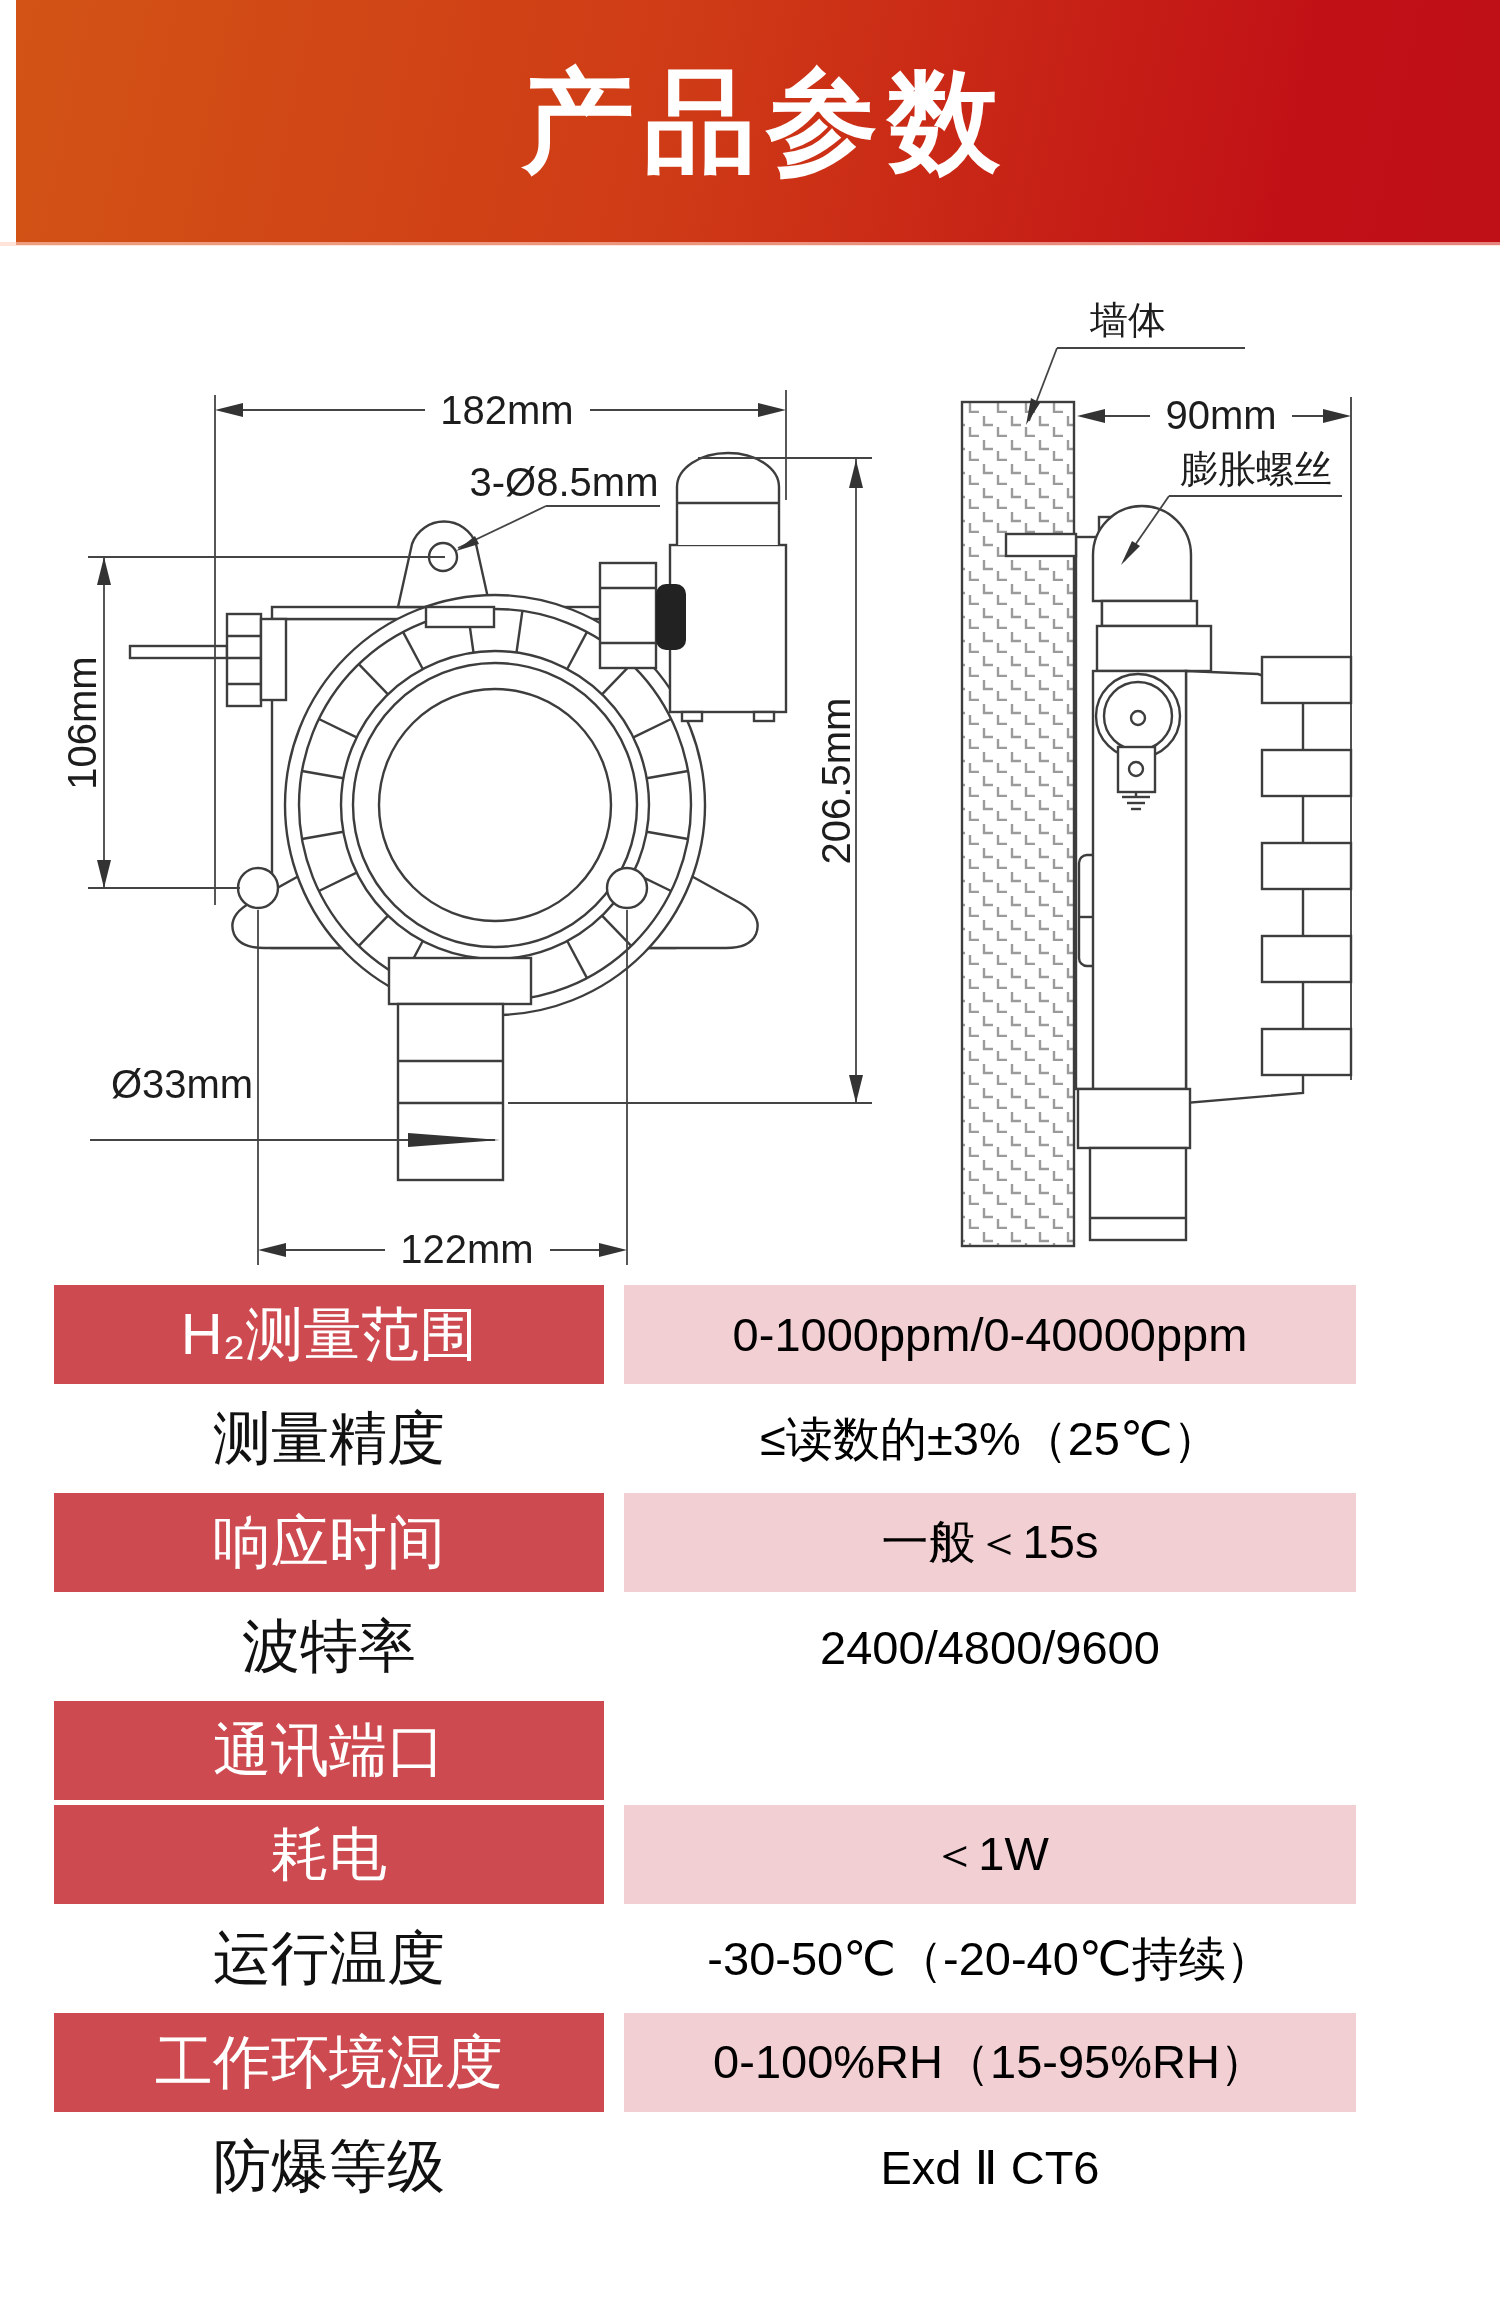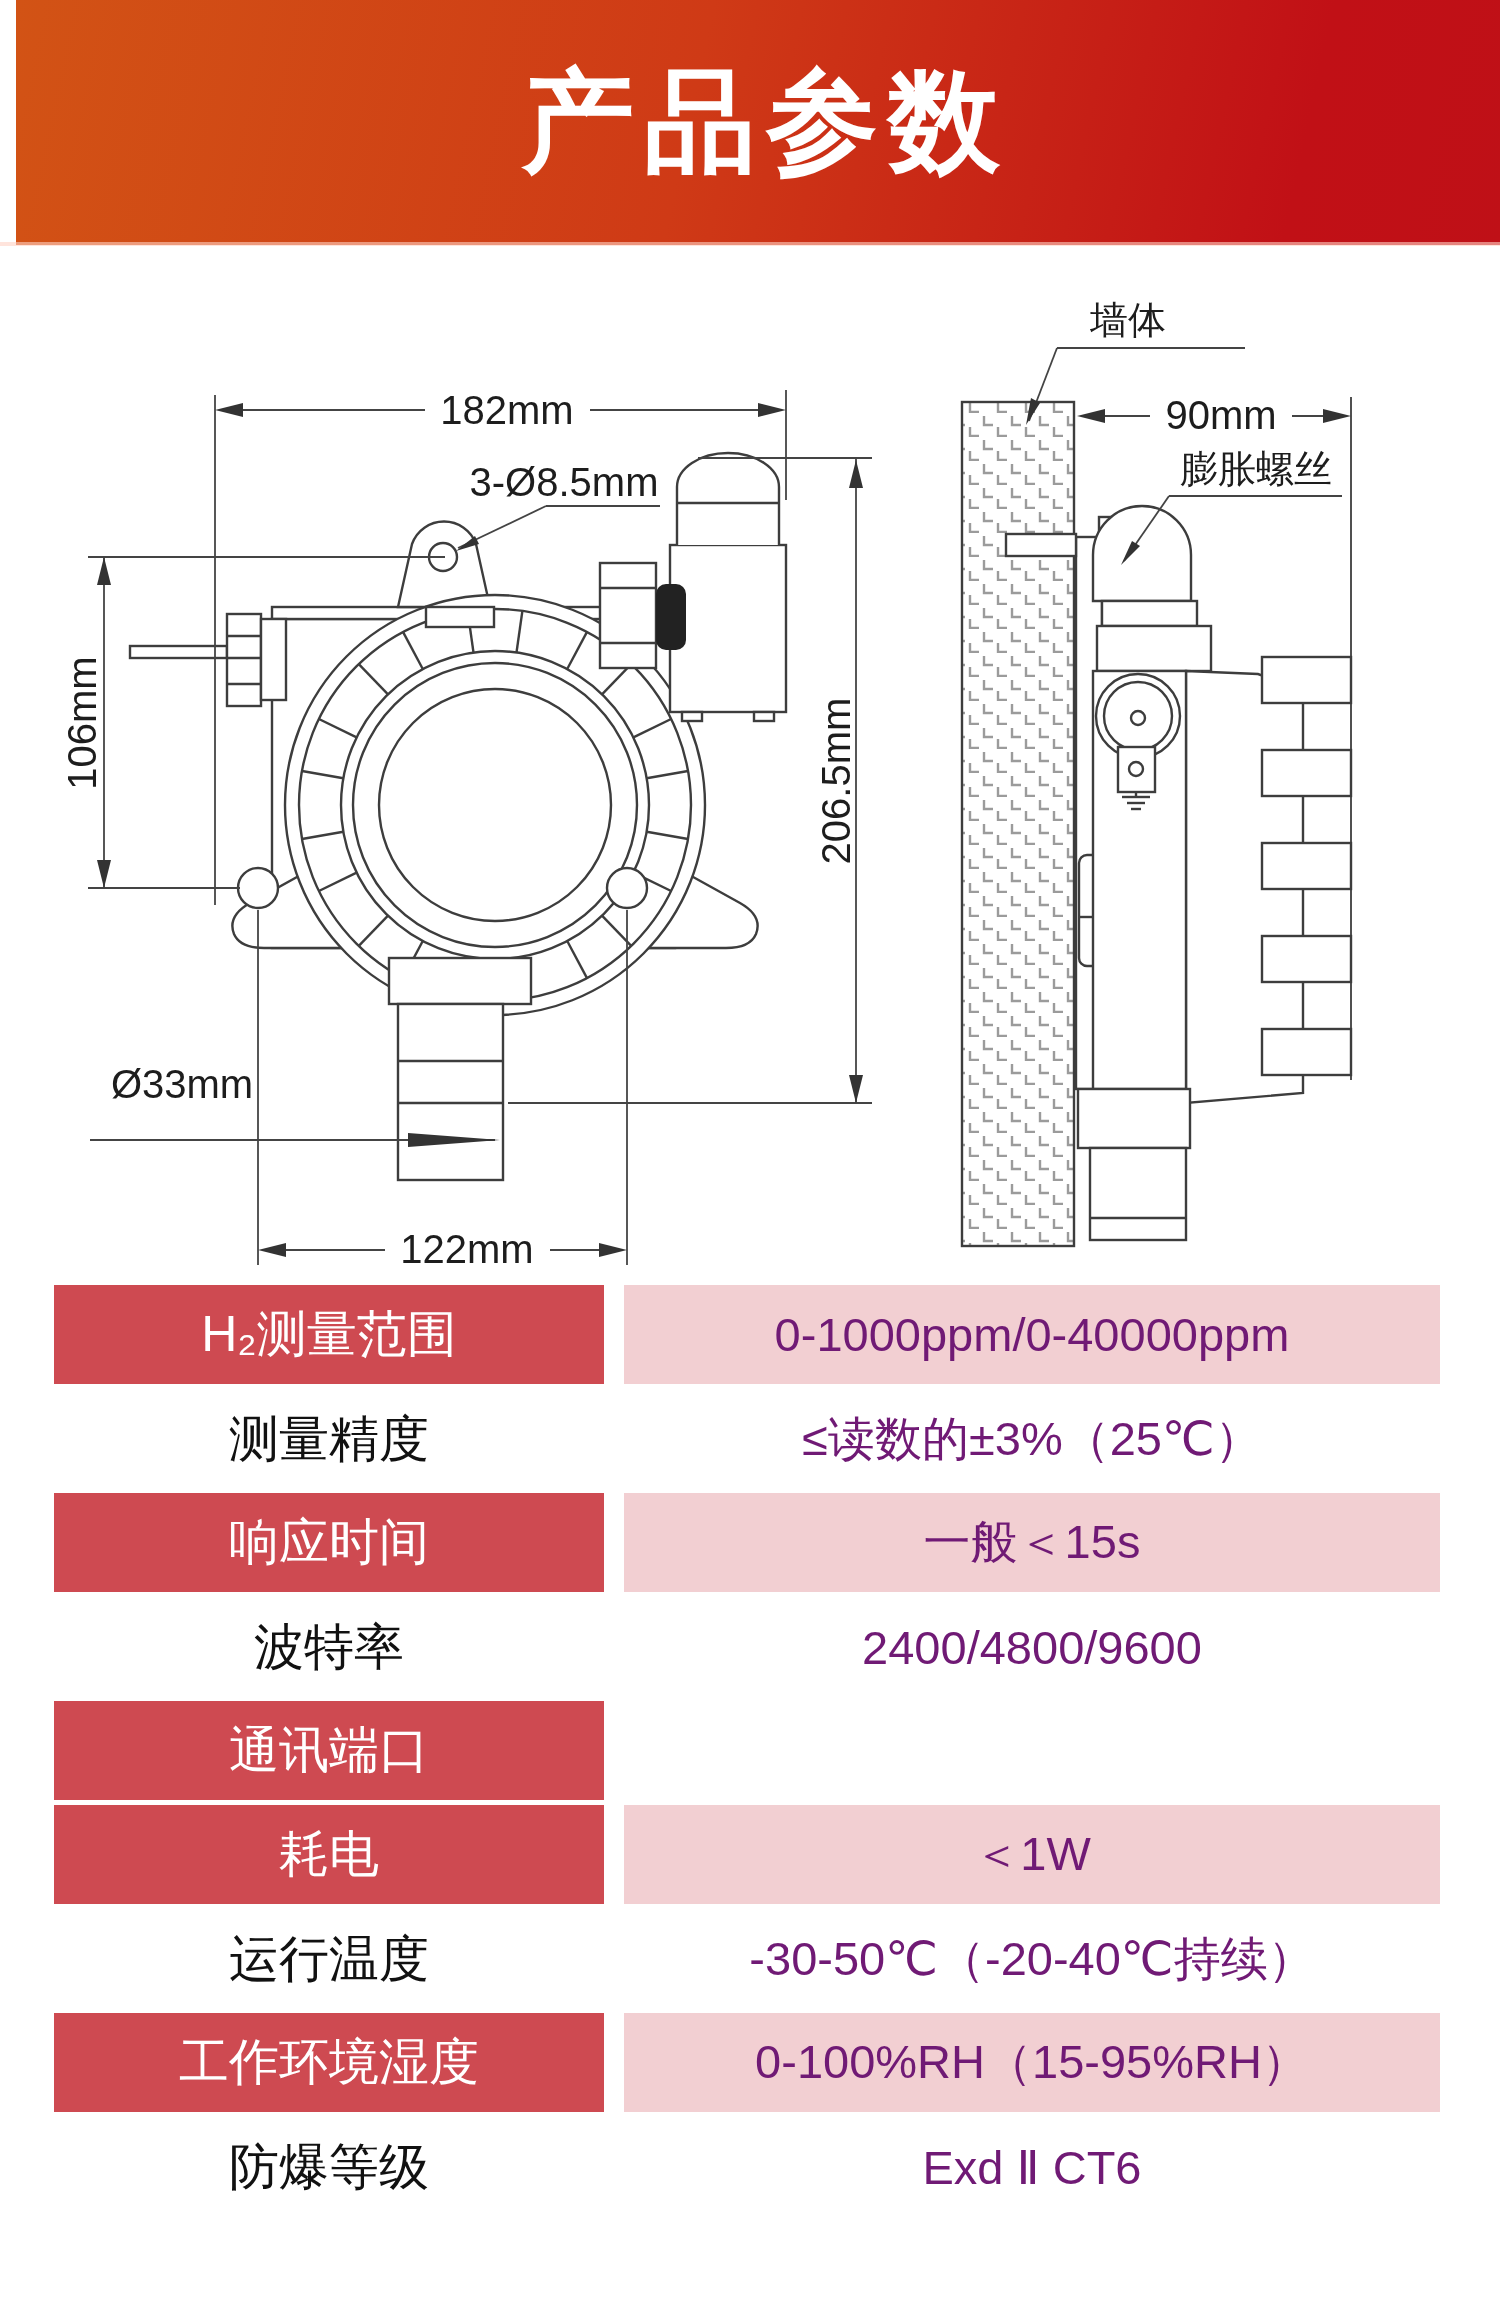--- a/index.html
+++ b/index.html
@@ -14,23 +14,23 @@
   .banner h1{margin:0;color:#fff;font-size:112px;font-weight:800;letter-spacing:10px;}
   
   .diagram{position:absolute;left:0;top:245px;width:1500px;height:1040px;}
   svg text{fill:#1d1d1d;font-family:"Liberation Sans","DejaVu Sans",sans-serif;}
   .dimtxt{font-size:40px;}
   .cjktxt{font-size:38px;}
   
   .spec{position:absolute;left:0;top:1283px;width:1500px;}
   .row{position:relative;height:104px;}
   .cell{position:absolute;top:0;bottom:0;display:flex;align-items:center;
-        justify-content:center;font-size:50px;color:#111;}
+        justify-content:center;font-size:58px;color:#111;}
   .cell.lab{left:54px;width:550px;}
-  .cell.val{left:624px;width:816px;font-size:47px;color:#701a75;}
+  .cell.val{left:624px;width:732px;font-size:47px;color:#000000;}
   .row.hl .cell{top:2px;bottom:3px;}
   .row.hl .lab{background:#ce4a51;color:#fff;}
   .row.hl .val{background:#f2cfd2;}
 </style>
 </head>
 <body>
 
 <div class="banner">
   <h1>产品参数</h1>
 </div>

